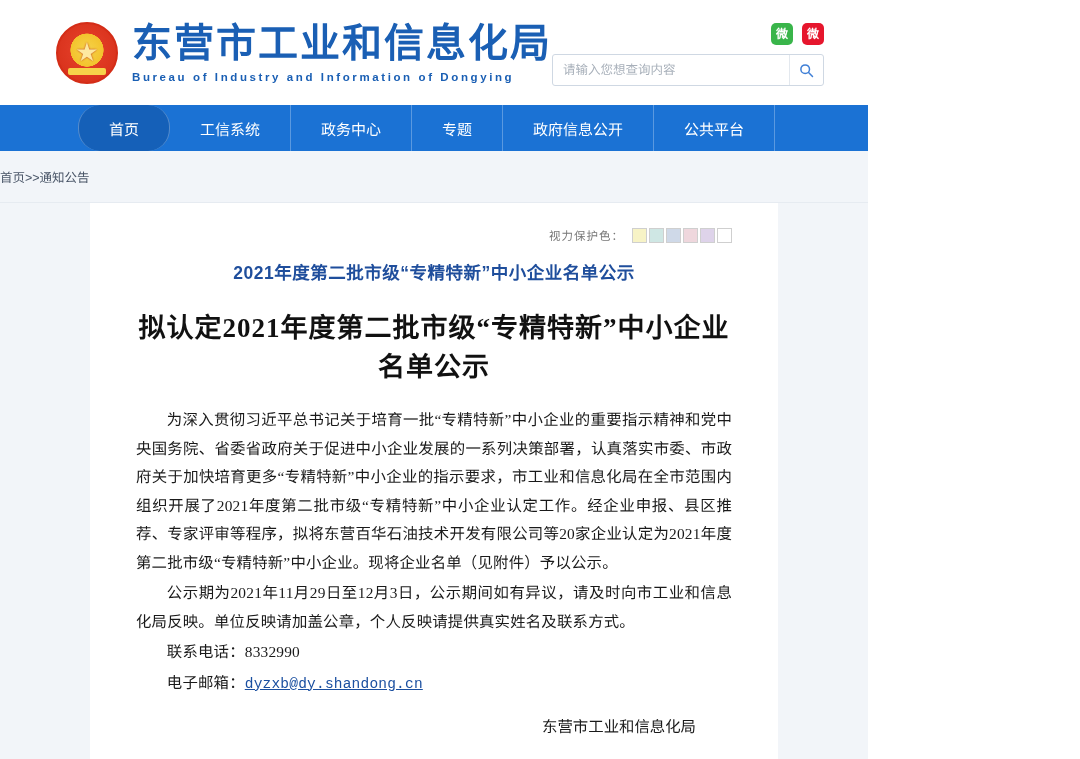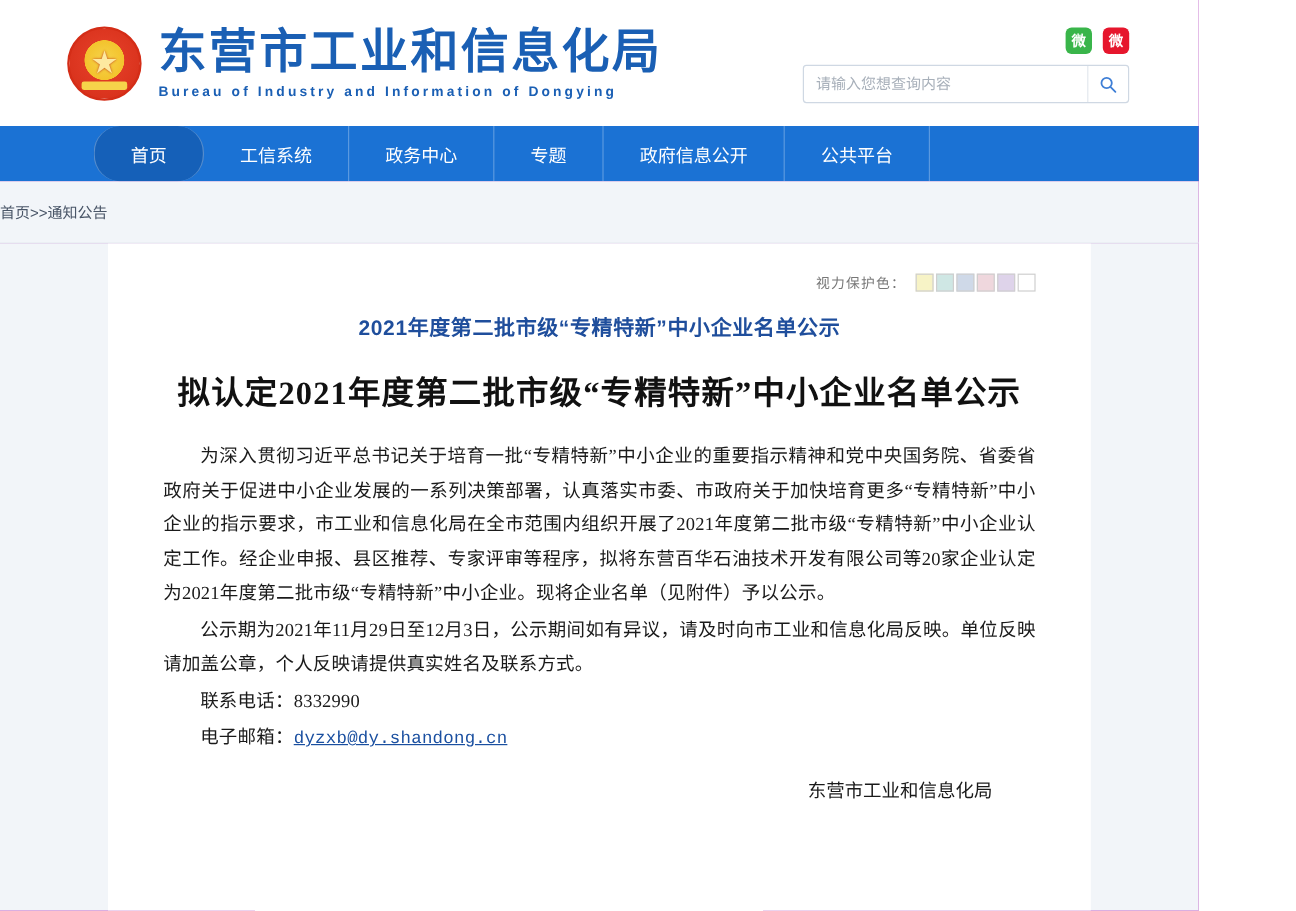--- a/index.html
+++ b/index.html
@@ -5,23 +5,23 @@
 <style>
   * { box-sizing: border-box; }
   html, body {
     margin: 0; padding: 0;
     width: 1080px; height: 759px;
     background: #ffffff;
     font-family: "Liberation Sans", "DejaVu Sans", sans-serif;
   }
   .page {
     position: relative;
-    width: 999px; height: 759px;
+    width: 868px; height: 759px;
     overflow: hidden;
-    background: #a21caf;
+    background: #4c1d95;
   }
 
   
   .header {
     position: relative;
     height: 105px;
     background: #ffffff;
     display: flex;
     align-items: center;
     padding: 0 58px 0 56px;

